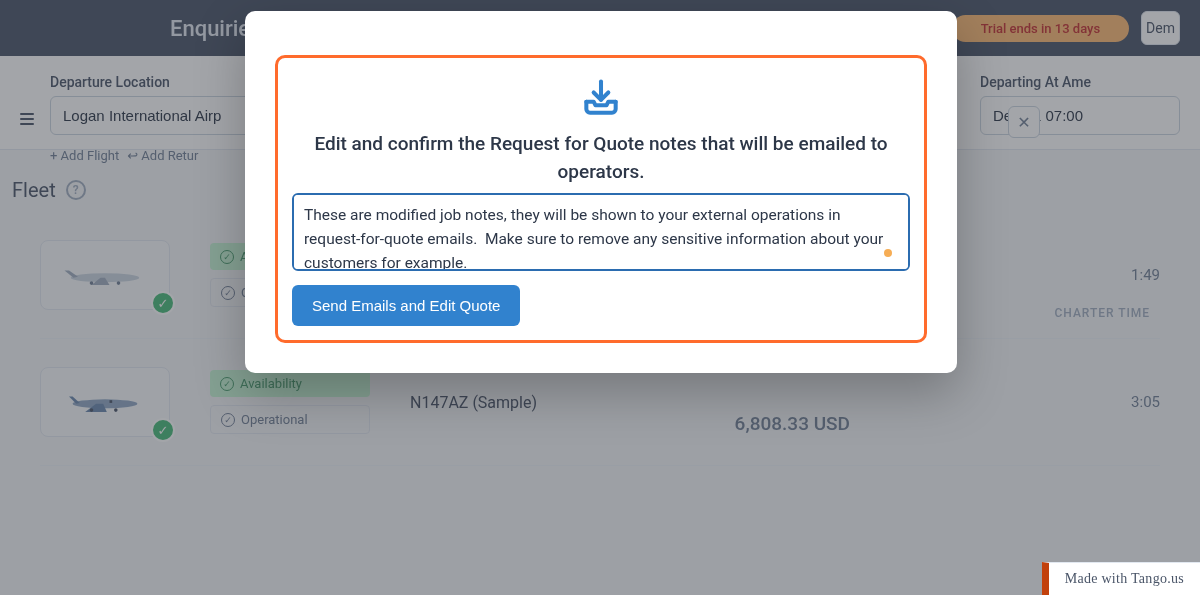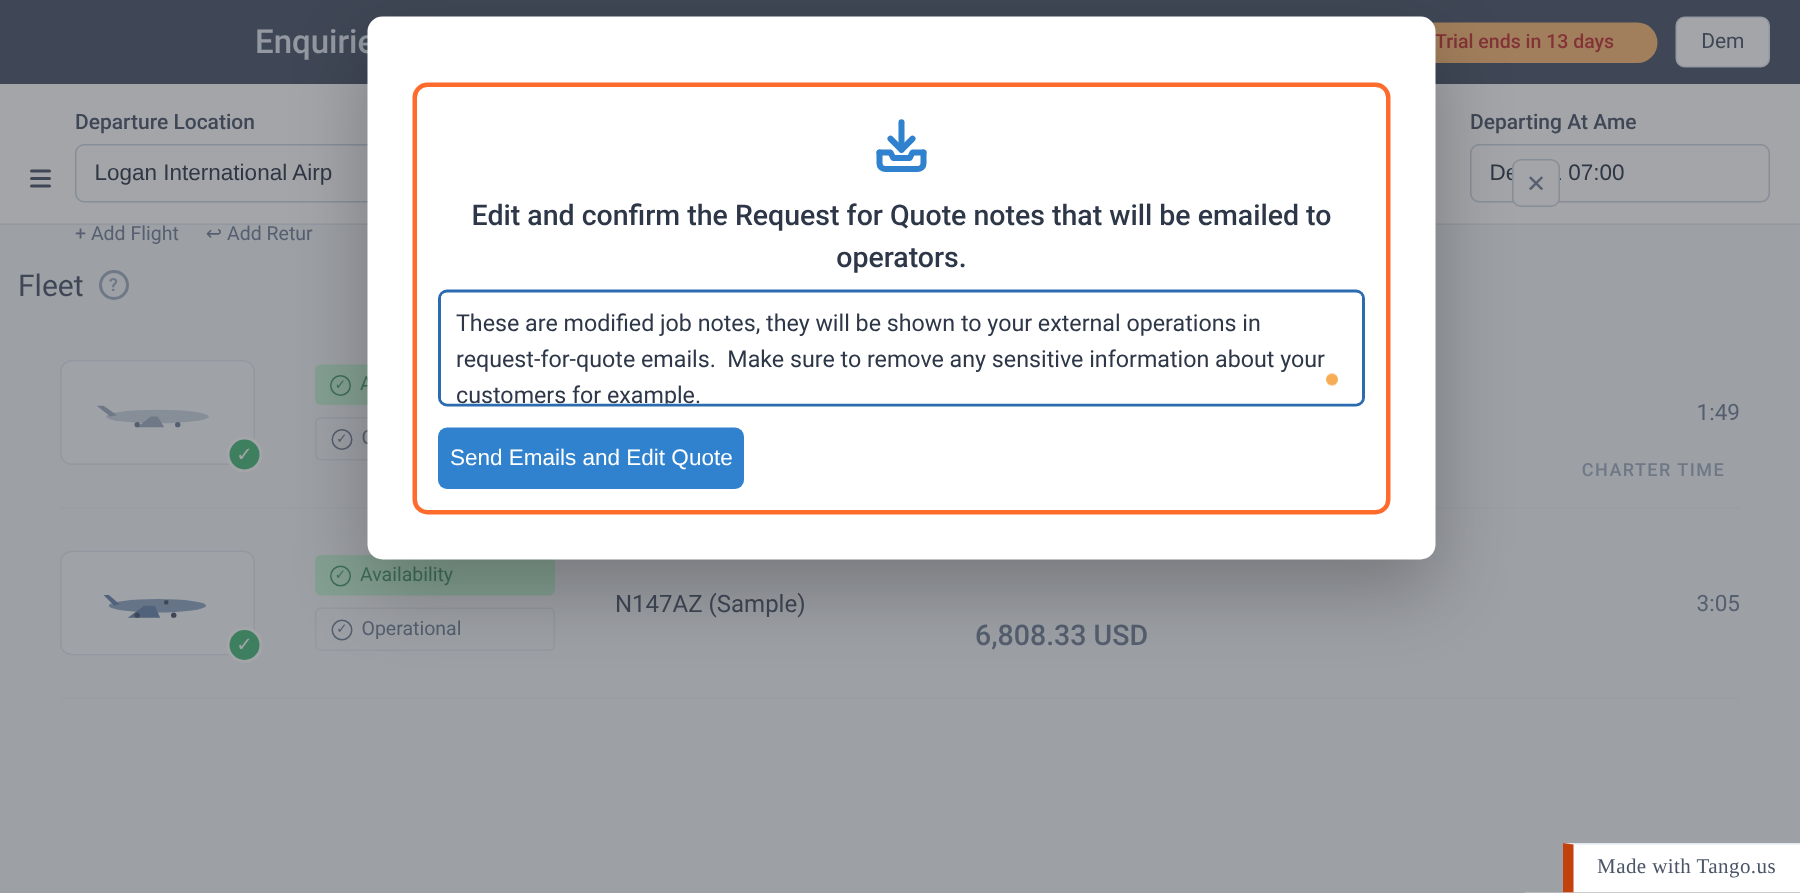--- a/index.html
+++ b/index.html
@@ -44,21 +44,21 @@
   background: #fdba74;
   color: #c53030;
   padding: 6px 29px;
   border-radius: 16px;
   font-size: 13px;
   font-weight: 500;
 }
 .demo-btn {
   background: #fff;
   color: #4a5568;
-  padding: 8px 16px;
+  padding: 8px 4px;
   border-radius: 6px;
   font-size: 14px;
   border: 1px solid #e2e8f0;
 }
 .filter-bar {
   background: #fff;
   padding: 18px 20px 14px;
   display: flex;
   align-items: flex-end;
   gap: 16px;
@@ -110,21 +110,21 @@
   justify-content: center;
   color: #718096;
   font-size: 16px;
   background: #fff;
 }
 .add-links {
   position: absolute;
   left: 50px;
   top: 92px;
   display: flex;
-  gap: 18px;
+  gap: 8px;
   font-size: 13px;
   color: #718096;
 }
 .add-link {
   display: flex;
   align-items: center;
   gap: 4px;
   cursor: pointer;
 }
 .fleet-row {
@@ -234,20 +234,21 @@
 .reg-col {
   width: 200px;
   font-size: 16px;
   color: #4a5568;
 }
 .price-col {
   width: 200px;
   font-size: 19px;
   color: #718096;
   font-weight: 500;
+  text-align: right;
   margin-top: 43px;
 }
 .time-col {
   width: 120px;
   text-align: right;
   font-size: 15px;
   color: #718096;
   margin-left: auto;
 }
 
@@ -305,21 +306,21 @@
   width: 8px;
   height: 8px;
   background: #f6ad55;
   border-radius: 50%;
 }
 .send-btn {
   margin-top: 10px;
   background: #3182ce;
   color: #fff;
   border: none;
-  padding: 12px 8px;
+  padding: 12px 20px;
   border-radius: 6px;
   font-size: 15px;
   font-weight: 500;
   cursor: pointer;
 }
 .watermark {
   position: absolute;
   bottom: 0;
   right: 0;
   background: #fff;

